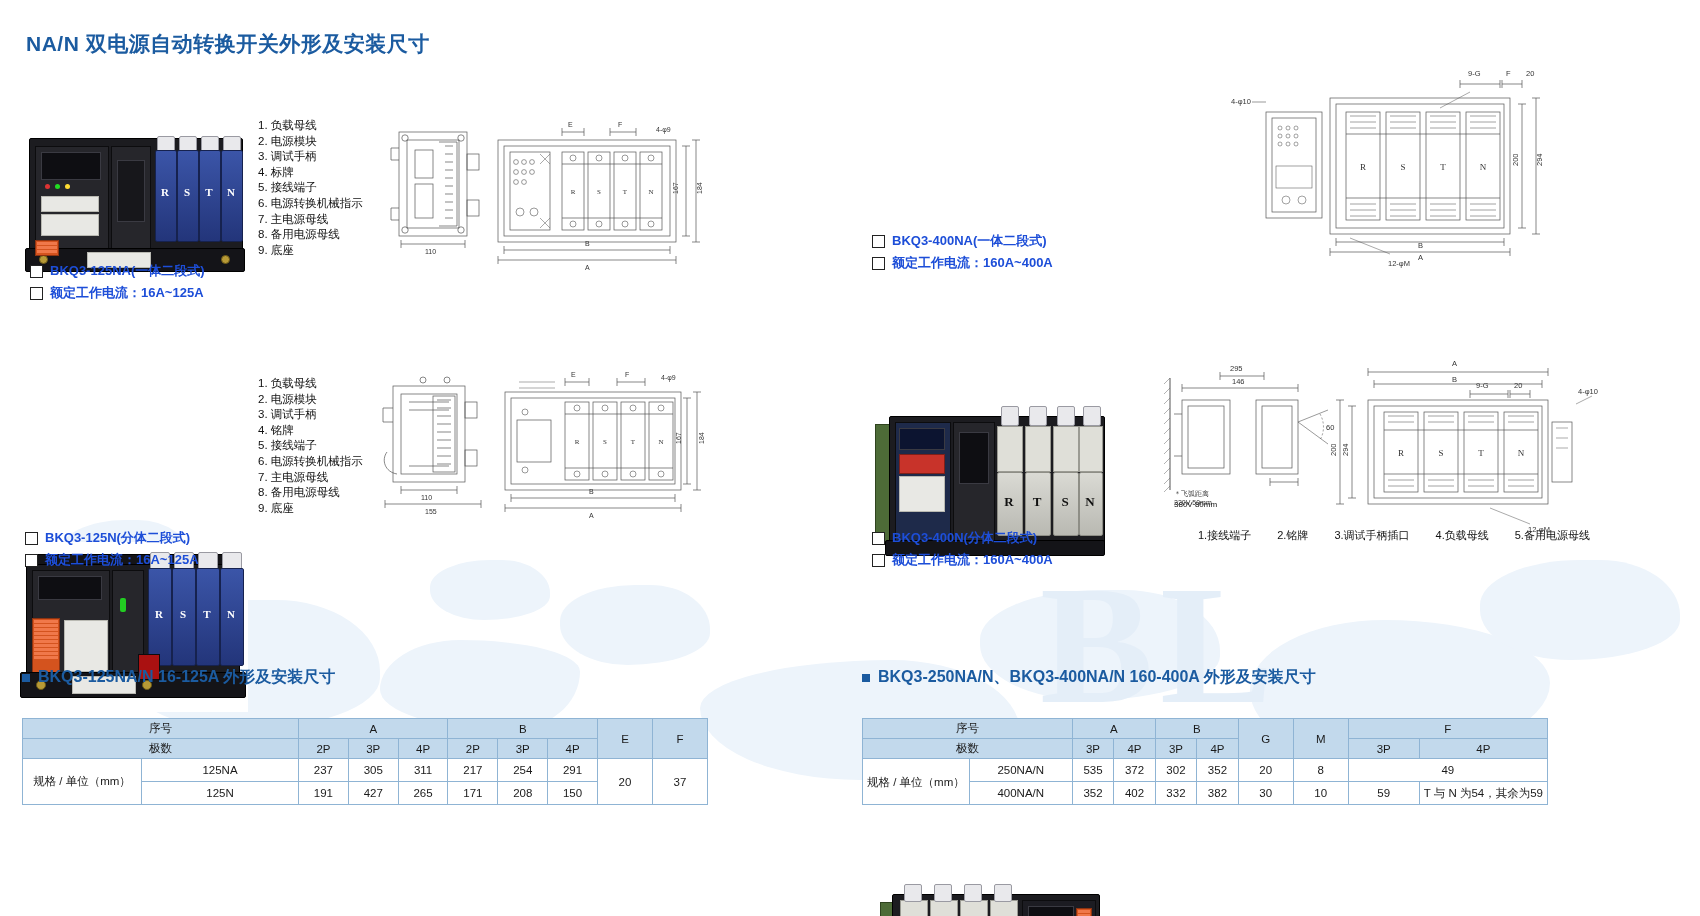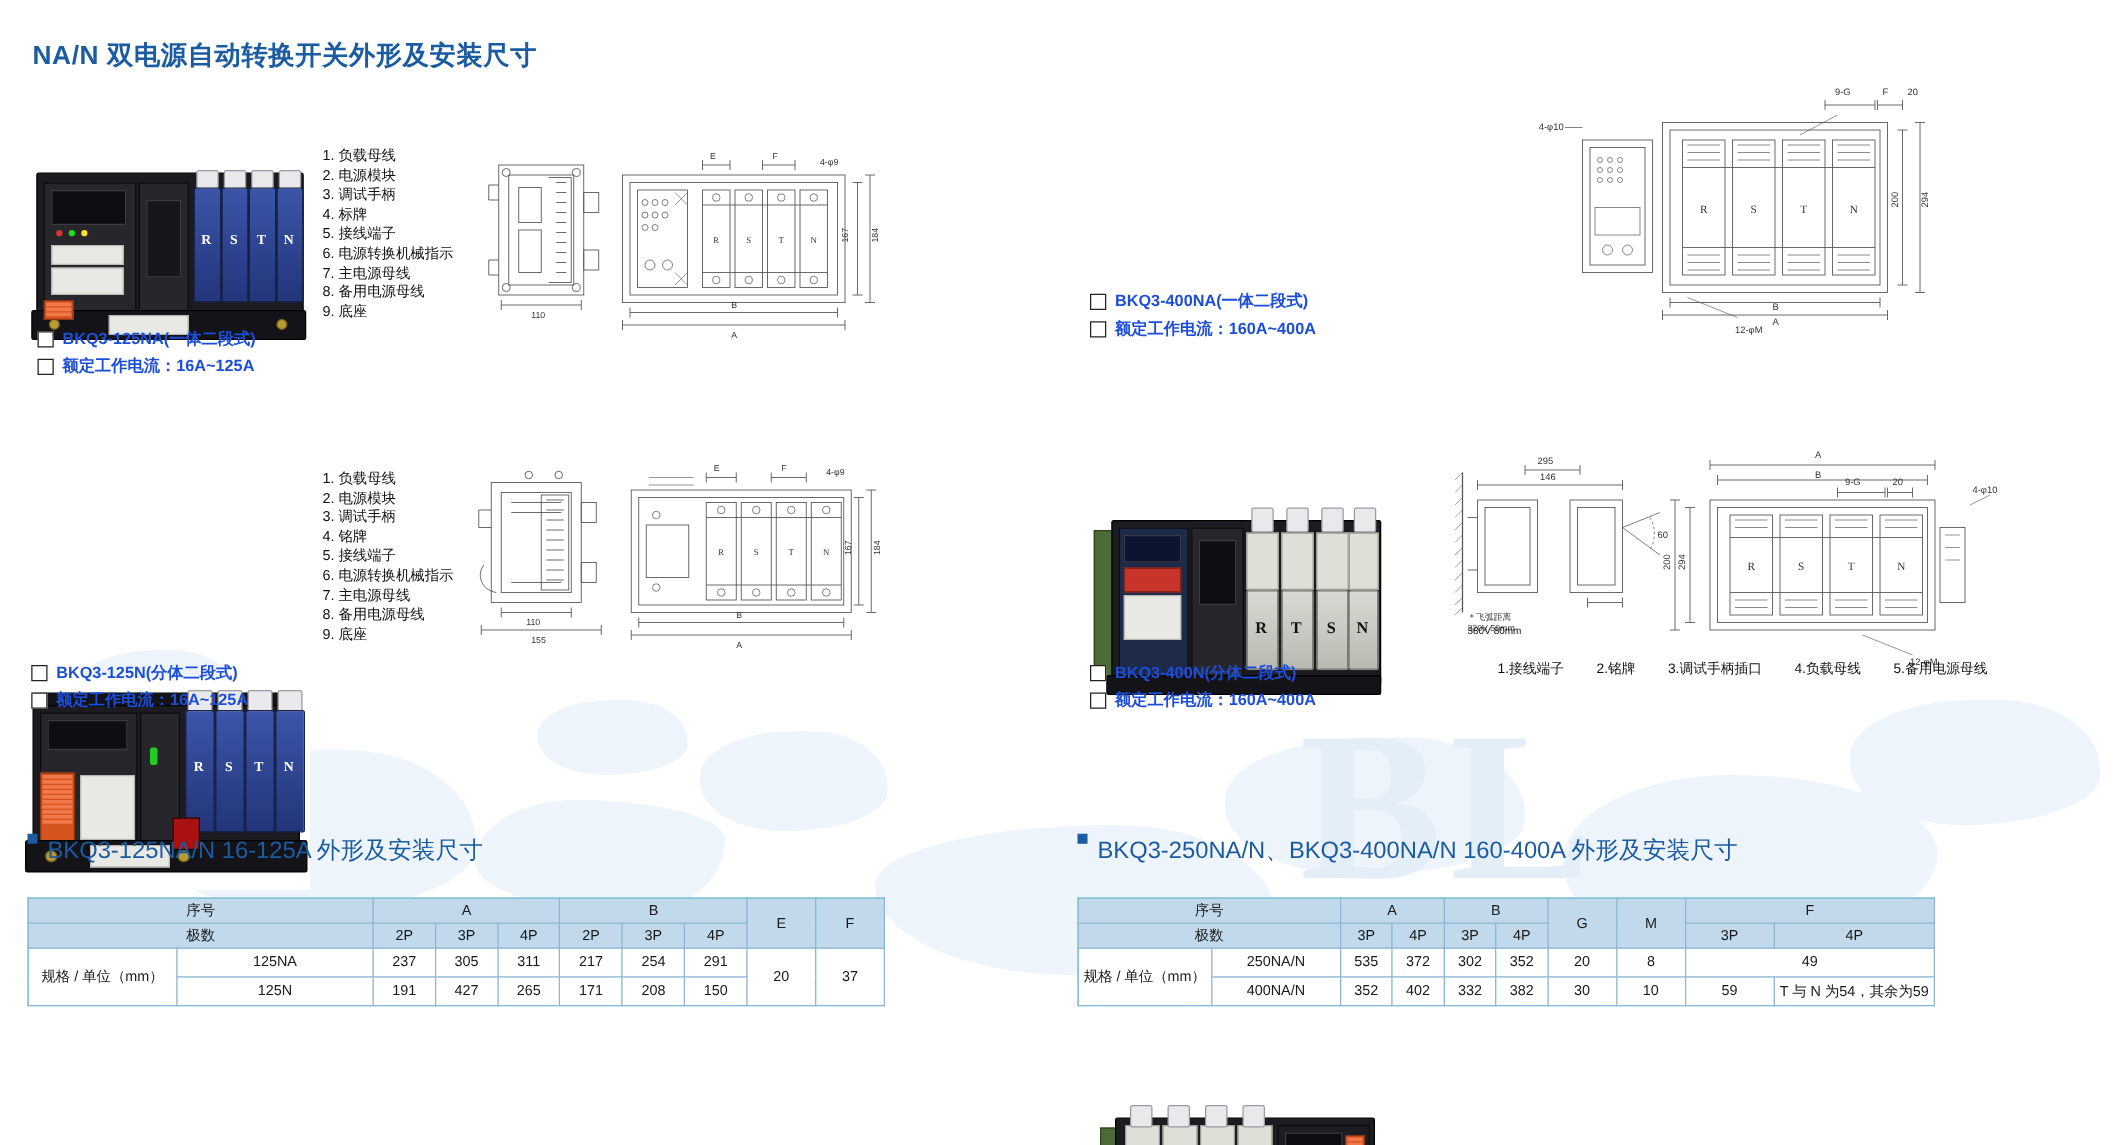--- a/index.html
+++ b/index.html
@@ -61,22 +61,22 @@
   .chk{
     display:inline-block;width:11px;height:11px;border:1.4px solid #222;background:#fff;flex:none;
   }
 
   
   .draw{position:absolute;z-index:4;}
   .draw svg{display:block;}
 
   
   .sec-head{
-    position:absolute;z-index:5;font-size:19px;font-weight:normal;color:#1b5ba0;
-    display:flex;align-items:flex-start;gap:8px;white-space:nowrap;
+    position:absolute;z-index:5;font-size:16px;font-weight:bold;color:#1b5ba0;
+    display:flex;align-items:center;gap:8px;white-space:nowrap;
   }
   .sec-head .sq{width:8px;height:8px;background:#1b5ba0;display:inline-block;flex:none;}
 
   
   table.spec{
     position:absolute;z-index:5;border-collapse:collapse;
     font-size:11.5px;background:#5eead4;
   }
   table.spec th,table.spec td{
     border:1px solid #8fb4d4;text-align:center;vertical-align:middle;

